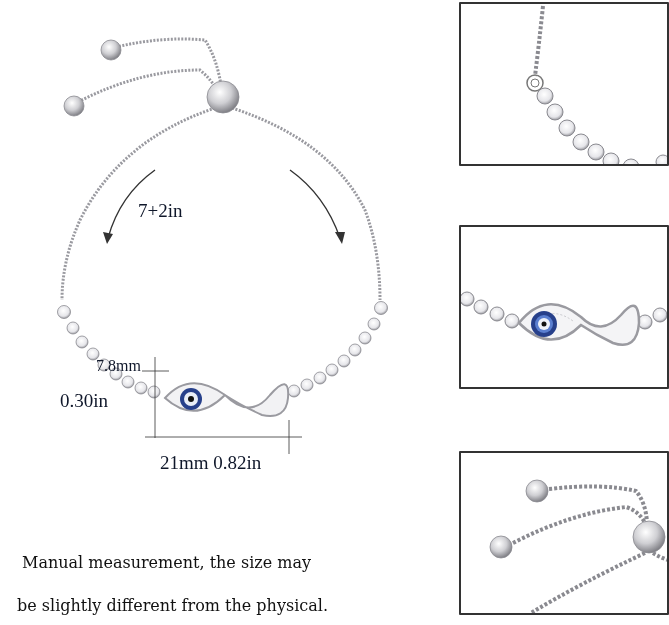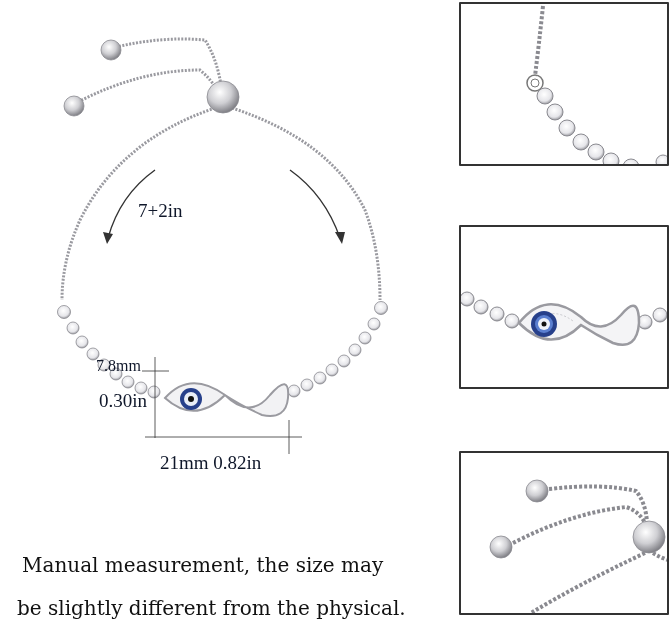--- a/index.html
+++ b/index.html
@@ -2,23 +2,23 @@
 <html><head>
 <meta charset="utf-8">
 <style>
   html, body { margin:0; padding:0; background:#ffffff; }
   body { width:669px; height:625px; position:relative; overflow:hidden; font-family:"DejaVu Serif", serif; color:#111; }
   .abs { position:absolute; }
   svg { position:absolute; left:0; top:0; }
   .label { position:absolute; font-family:"Liberation Serif", "DejaVu Serif", serif; color:#0f172a; white-space:nowrap; }
   .lbl-size { left:138px; top:200px; font-size:19px; }
   .lbl-h1 { left:56px; top:357px; font-size:16px;margin-left:40px; }
-  .lbl-h2 { left:60px; top:390px; font-size:19px;margin-left:39px; }
+  .lbl-h2 { left:60px; top:390px; font-size:19px; }
   .lbl-w { left:160px; top:452px; font-size:19px; }
-  .note { position:absolute; font-family:"DejaVu Serif", serif; font-size:20px; color:#111; white-space:nowrap; }
+  .note { position:absolute; font-family:"DejaVu Serif", serif; font-size:16px; color:#111; white-space:nowrap; }
   .note1 { left:22px; top:553px; }
   .note2 { left:17px; top:596px; }
   .frame { position:absolute; border:2px solid #333; background:#fff; overflow:hidden; box-sizing:border-box; border-radius:1px; }
   .f1 { left:459px; top:2px; width:210px; height:164px; }
   .f2 { left:459px; top:225px; width:210px; height:164px; }
   .f3 { left:459px; top:451px; width:210px; height:164px; }
 </style>
 </head>
 <body>
 

